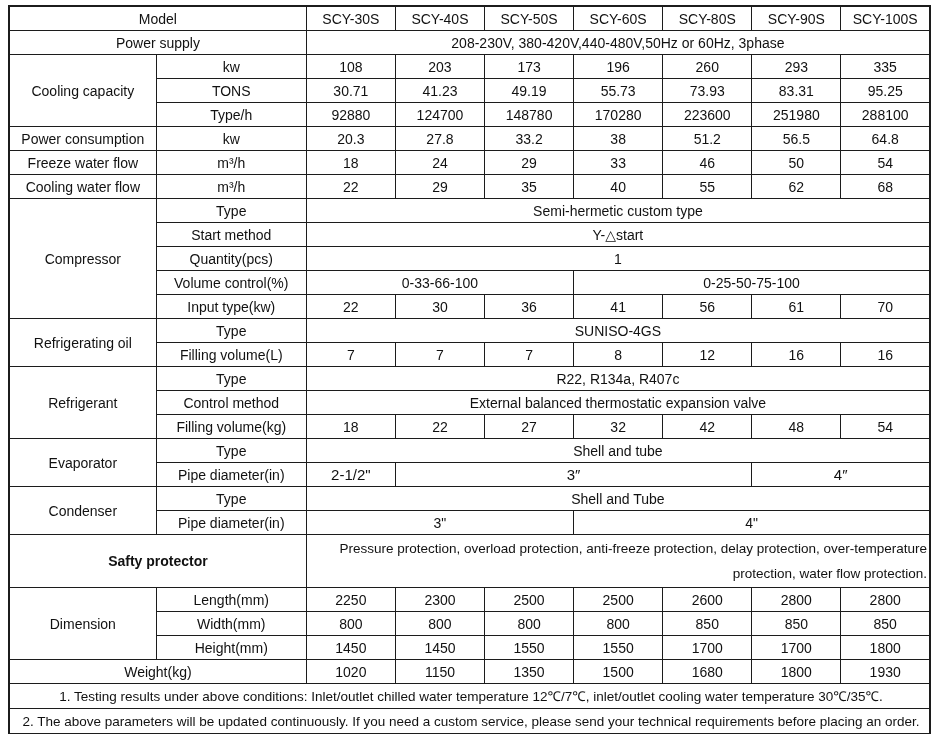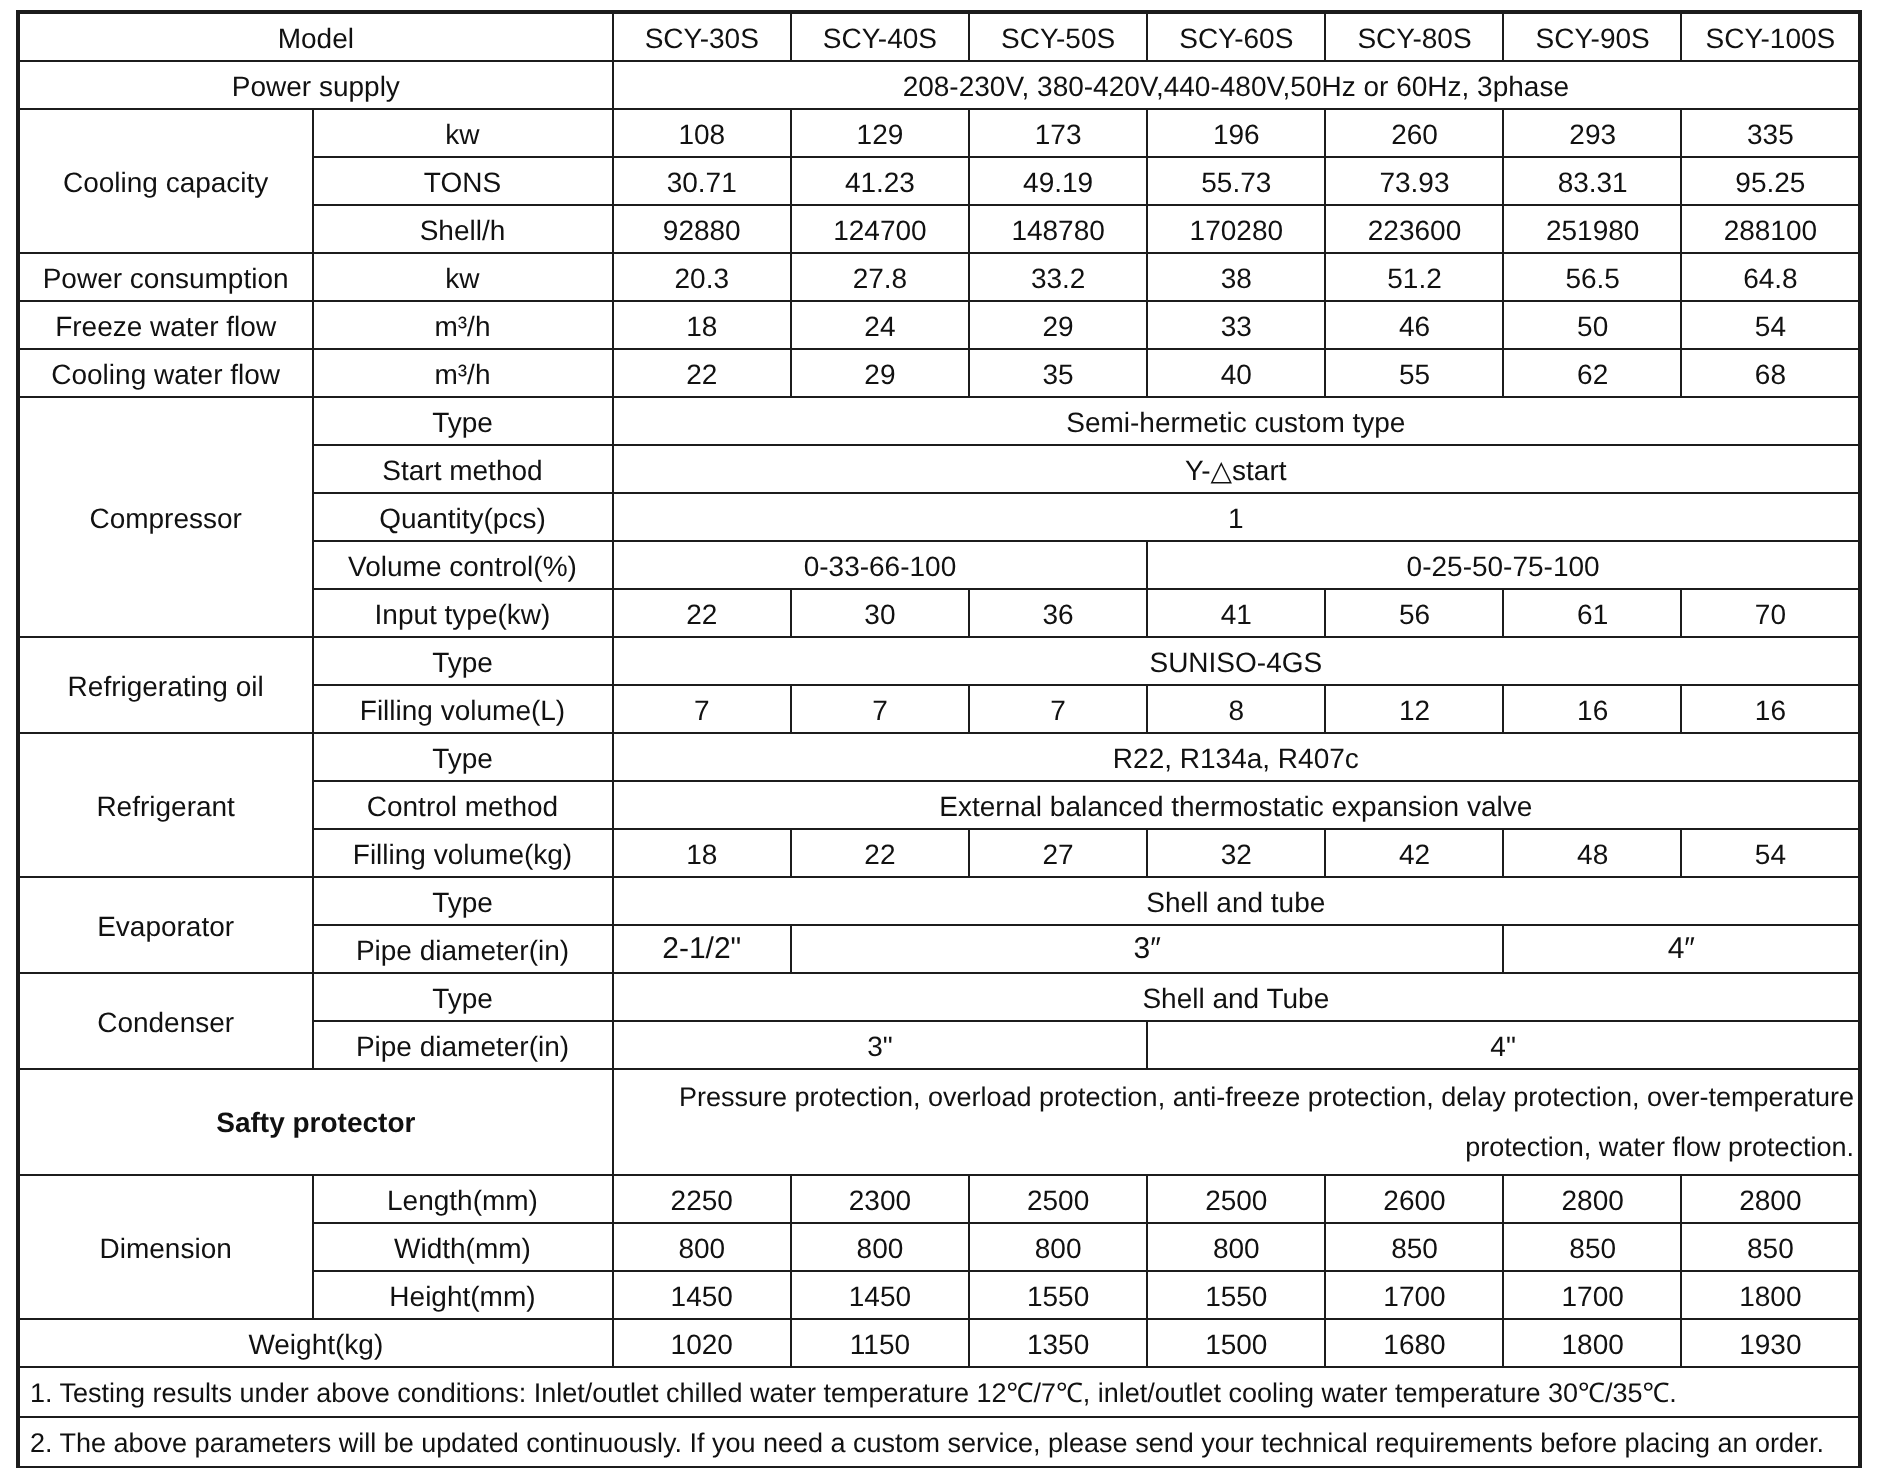--- a/index.html
+++ b/index.html
@@ -26,21 +26,21 @@
     vertical-align: middle;
     font-size: 14px;
     color: #111111;
     height: 23px;
     padding: 0 2px;
     overflow: hidden;
     white-space: nowrap;
   }
   td.big { font-size: 15px; }
   tr.note td {
-    text-align: left;
+    text-align: center;
     padding-left: 5px;
     font-size: 13.5px;
     height: 24px;
   }
   td.safety-label { height: 52px; font-weight: bold; }
   td.safety-text {
     white-space: normal;
     line-height: 25px;
     font-size: 13.5px;
     text-align: right;
@@ -76,39 +76,39 @@
 
   <tr>
     <td colspan="2">Power supply</td>
     <td colspan="7">208-230V, 380-420V,440-480V,50Hz or 60Hz, 3phase</td>
   </tr>
 
   <tr>
     <td rowspan="3">Cooling capacity</td>
     <td>kw</td>
     <td>108</td>
-    <td>129</td>
+    <td>203</td>
     <td>173</td>
     <td>196</td>
     <td>260</td>
     <td>293</td>
     <td>335</td>
   </tr>
   <tr>
     <td>TONS</td>
     <td>30.71</td>
     <td>41.23</td>
     <td>49.19</td>
     <td>55.73</td>
     <td>73.93</td>
     <td>83.31</td>
     <td>95.25</td>
   </tr>
   <tr>
-    <td>Shell/h</td>
+    <td>Type/h</td>
     <td>92880</td>
     <td>124700</td>
     <td>148780</td>
     <td>170280</td>
     <td>223600</td>
     <td>251980</td>
     <td>288100</td>
   </tr>
 
   <tr>

